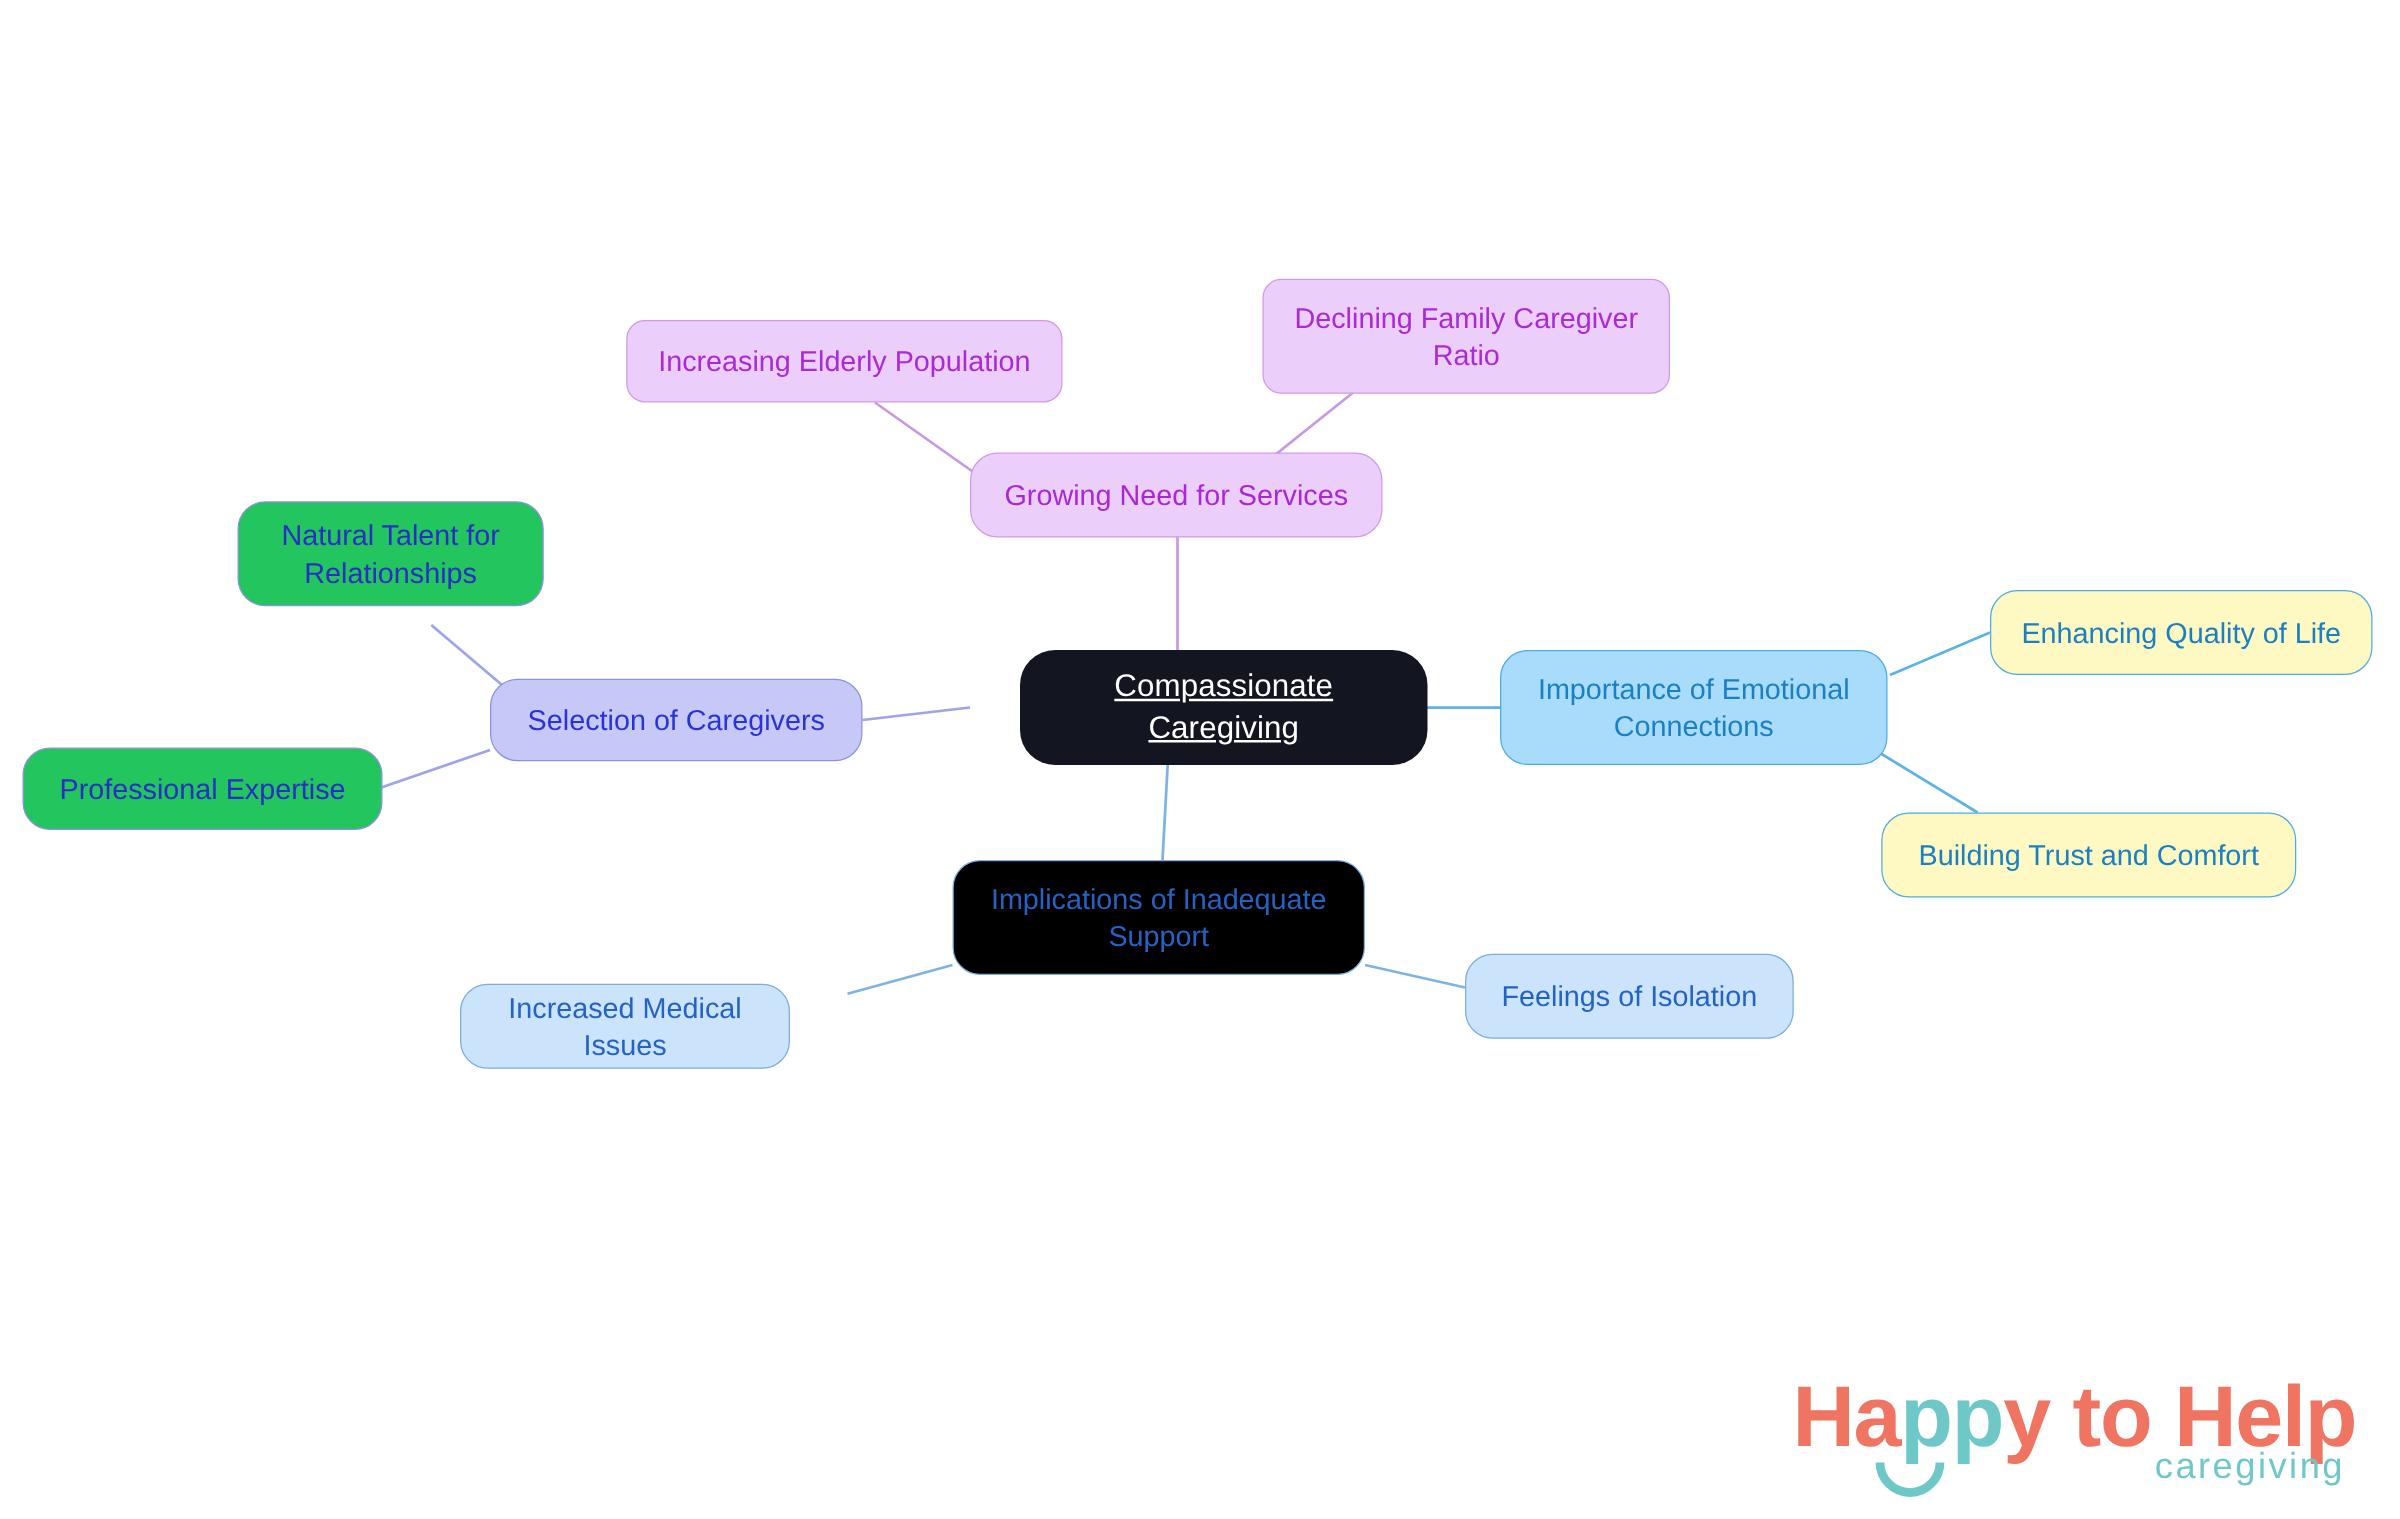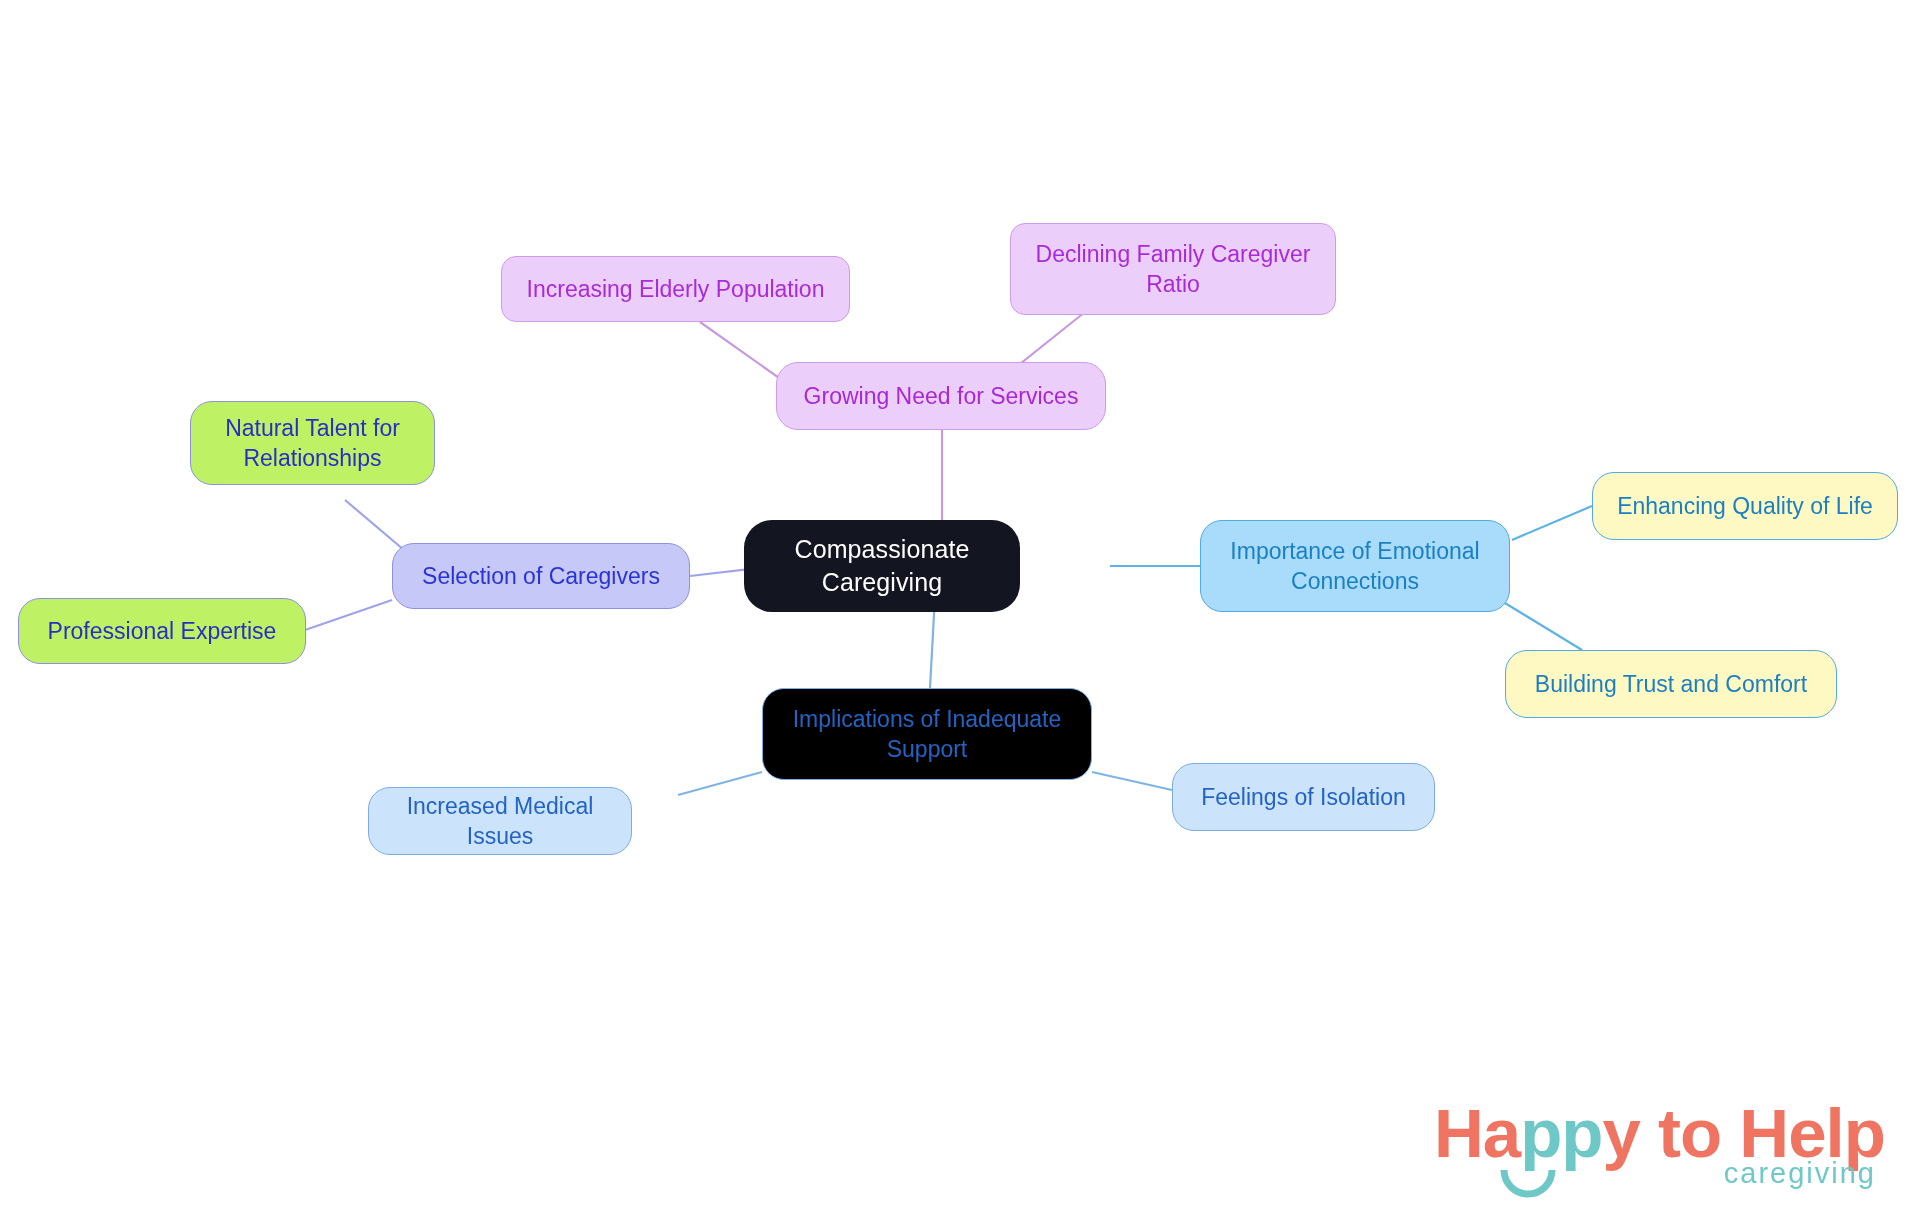--- a/index.html
+++ b/index.html
@@ -69,21 +69,21 @@
     border-radius: 15px;
   }
 
   .node.peri-main {
     background: #c6c8f7;
     border-color: #8e91e0;
     color: #2a33d4;
     font-size: 23px;
   }
   .node.peri-leaf {
-    background: #bef264;
+    background: #22c55e;
     border-color: #8e91e0;
     color: #2a2fc4;
     font-size: 23px;
   }
 
   .node.sky-main {
     background: #a8dcfa;
     border-color: #4fabe0;
     color: #1b7fc4;
     font-size: 23px;
@@ -171,21 +171,21 @@
 
     <path d="M 1500 600 L 1582 650" stroke="#5fb3e3" stroke-width="2.2" fill="none"></path>
 
     <path d="M 935 596 L 930 688" stroke="#7fb4e2" stroke-width="2.2" fill="none"></path>
 
     <path d="M 762 772 L 678 795" stroke="#7fb4e2" stroke-width="2.2" fill="none"></path>
 
     <path d="M 1092 772 L 1172 790" stroke="#7fb4e2" stroke-width="2.2" fill="none"></path>
   </svg>
 
-  <div class="node root" style="left:744px; top:520px; width:276px; height:92px;">Compassionate Caregiving</div>
+  <div class="node root" style="left:816px; top:520px; width:326px; height:92px;text-decoration:underline;">Compassionate Caregiving</div>
 
   <div class="node violet-main" style="left:776px; top:362px; width:330px; height:68px;">Growing Need for Services</div>
 
   <div class="node violet-leaf" style="left:501px; top:256px; width:349px; height:66px;">Increasing Elderly Population</div>
 
   <div class="node violet-leaf" style="left:1010px; top:223px; width:326px; height:92px;">Declining Family Caregiver
 Ratio</div>
 
   <div class="node peri-main" style="left:392px; top:543px; width:298px; height:66px;">Selection of Caregivers</div>
 

